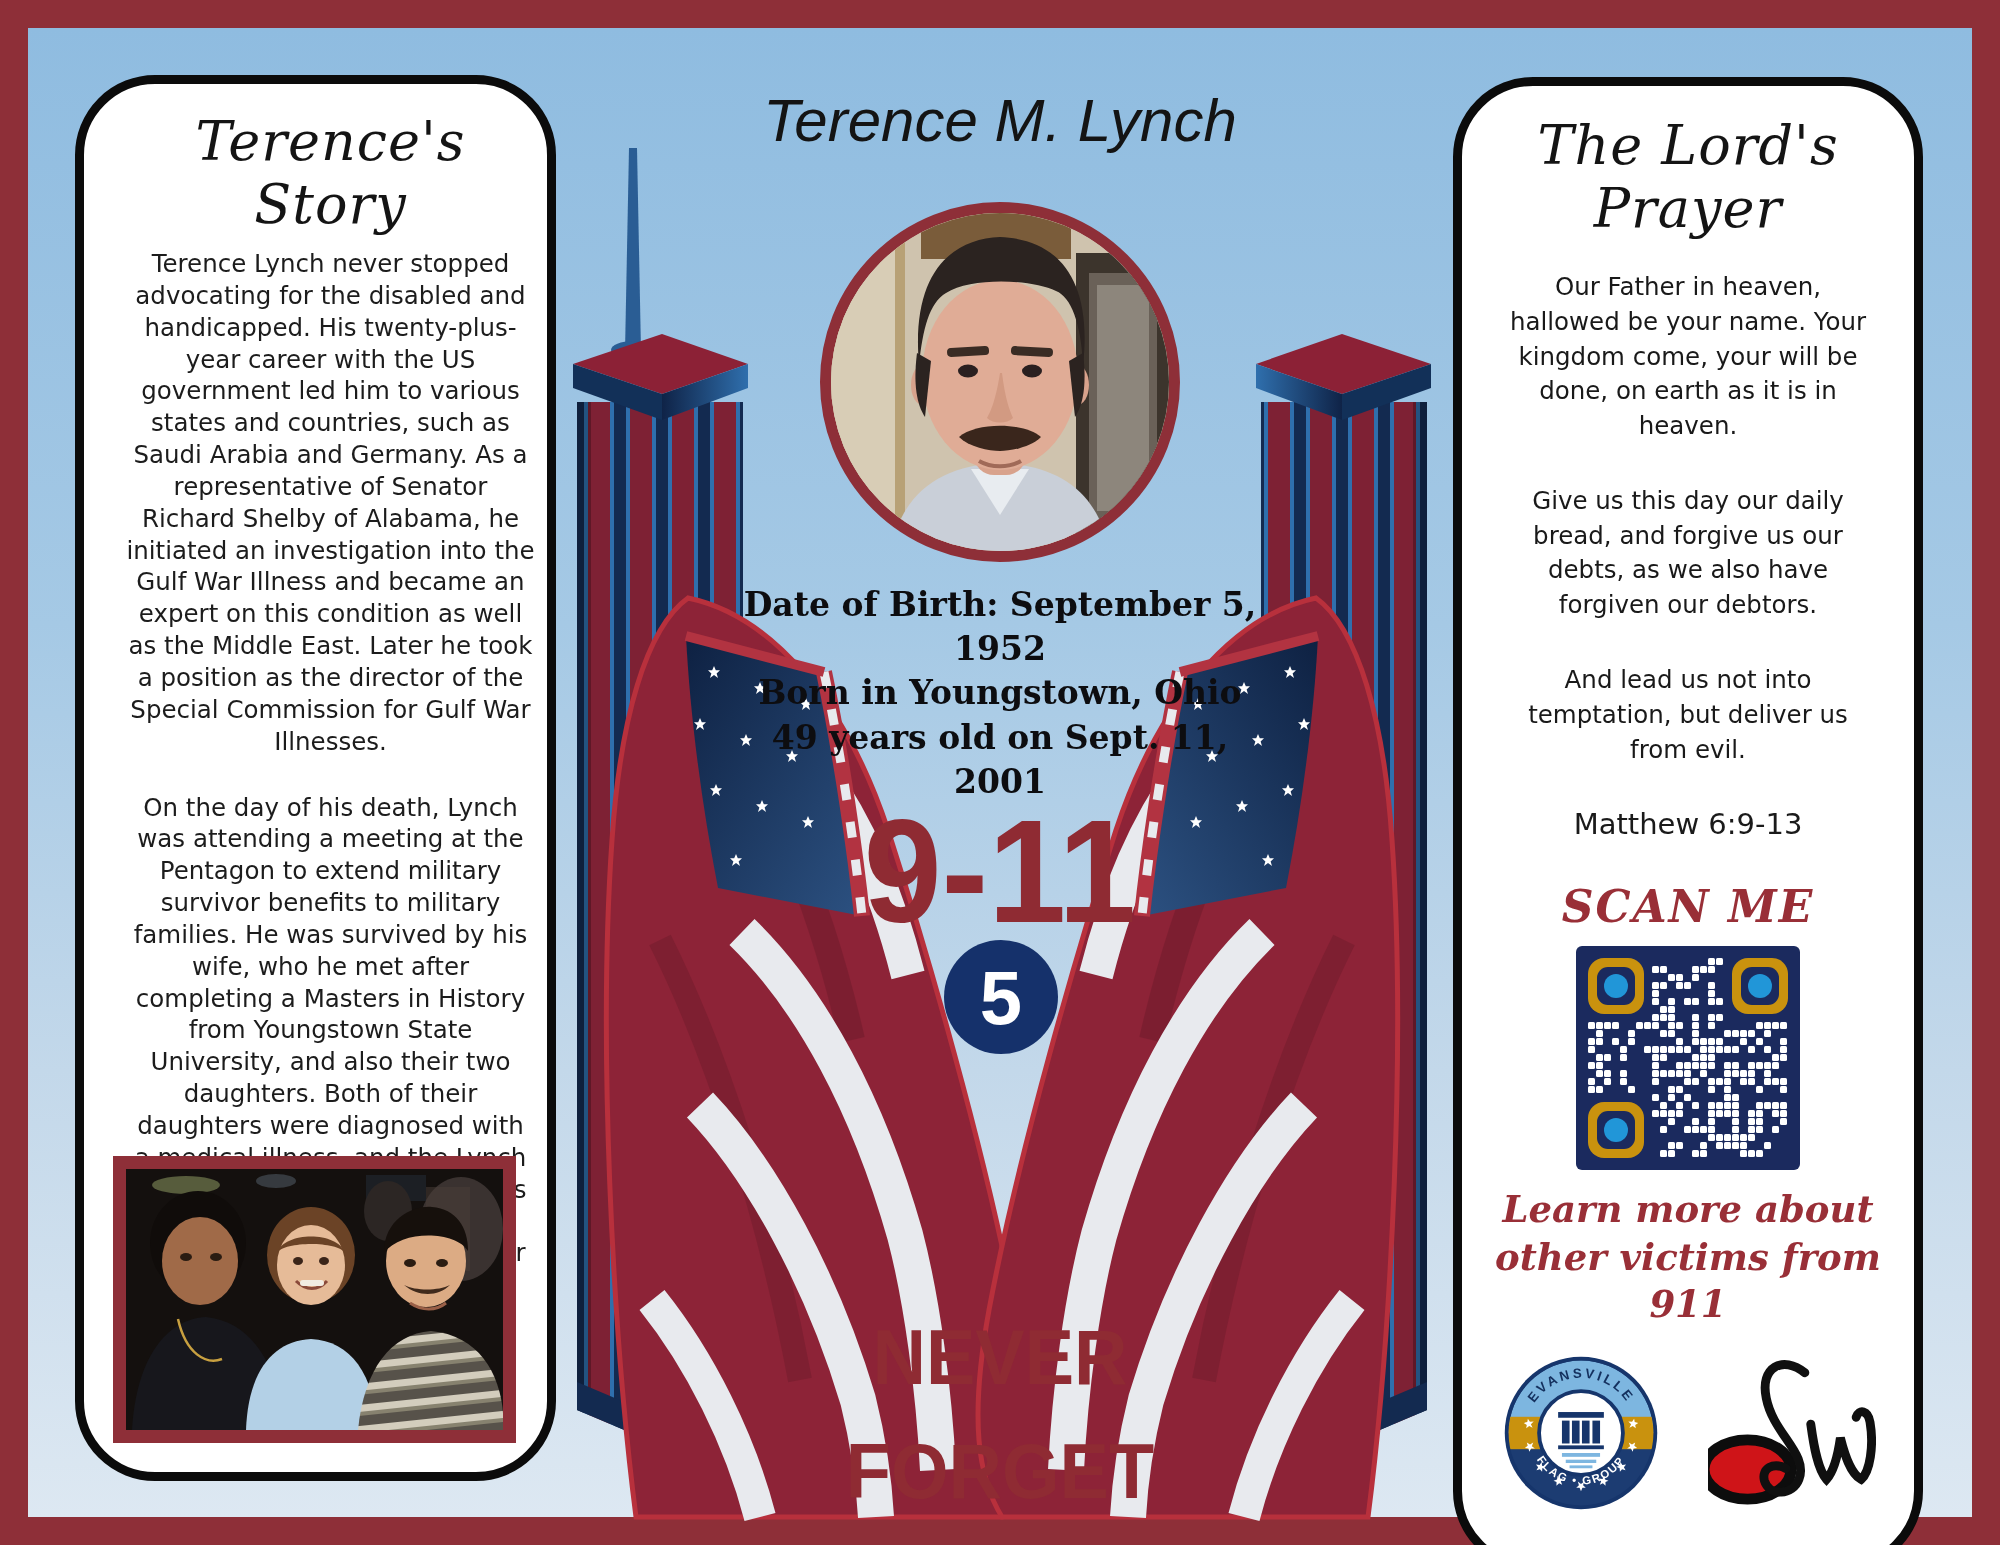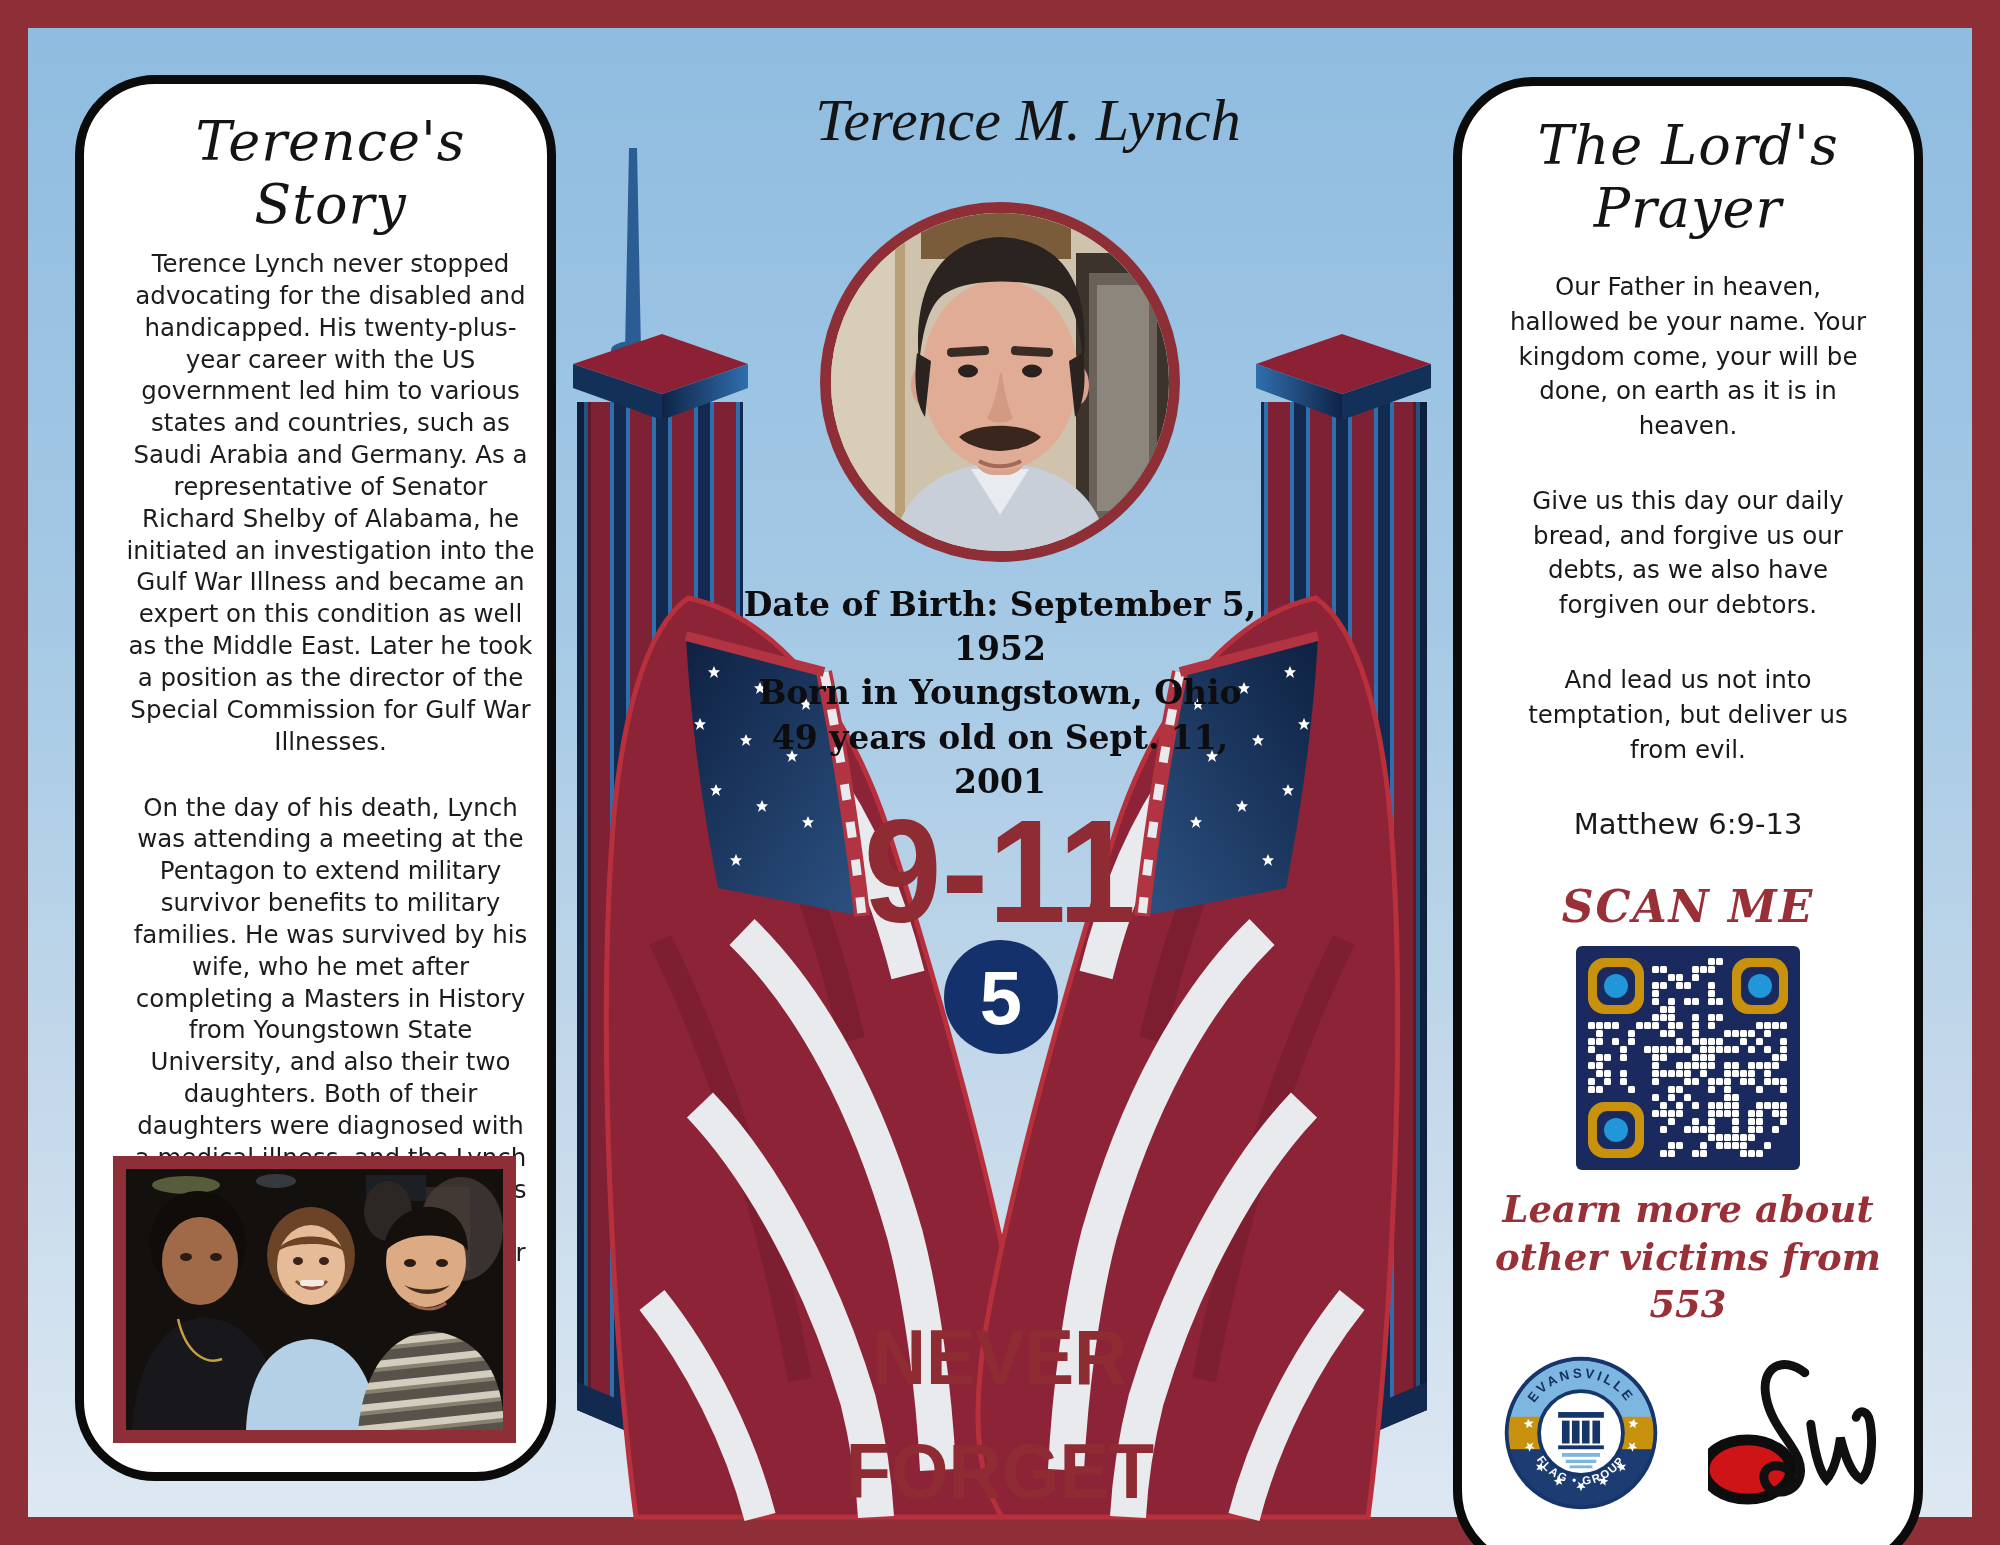--- a/index.html
+++ b/index.html
@@ -21,22 +21,22 @@
   .verse{font-size:29px;color:#1a1a1a;margin:2px 0 40px;}
   .slab{font-family:"DejaVu Serif",serif;font-weight:bold;font-style:italic;}
   .scanme{font-size:44px;color:#992f37;letter-spacing:2px;margin:0 0 14px;}
   .qr-wrap{width:224px;height:224px;margin:0 auto 16px;}
   .qr-wrap svg{display:block;width:100%;height:100%;}
   .learnmore{font-size:37px;line-height:1.28;color:#992f37;margin:0 0 24px;padding:0 12px;}
   .logos{display:flex;justify-content:center;align-items:center;gap:46px;}
   .family-photo{position:absolute;left:29px;bottom:29px;width:403px;height:287px;
                 border:13px solid #8e2f38;box-sizing:border-box;background:#14100e;}
   .family-photo svg{display:block;width:100%;height:100%;}
-  .center-name{position:absolute;z-index:2;left:588px;top:86px;width:880px;text-align:center;
-               font-family:Liberation Serif, serif;font-style:italic;font-size:60px;color:#141414;}
+  .center-name{position:absolute;z-index:2;left:560px;top:86px;width:880px;text-align:center;
+               font-family:Liberation Sans, sans-serif;font-style:italic;font-size:60px;color:#141414;}
   .portrait{position:absolute;z-index:2;left:820px;top:202px;width:360px;height:360px;
             border:11px solid #8e2f38;border-radius:50%;box-sizing:border-box;overflow:hidden;background:#cfc4b0;}
   .portrait svg{display:block;width:100%;height:100%;}
   .dob{position:absolute;z-index:2;left:620px;top:583px;width:760px;text-align:center;
        font-family:"DejaVu Serif",serif;font-weight:bold;
        font-size:33px;line-height:1.34;color:#0d0d10;}
   .nine11{position:absolute;z-index:2;left:560px;top:802px;width:880px;text-align:center;
           font-size:140px;font-weight:800;color:#8f2b33;font-family:"Liberation Sans",sans-serif;
           line-height:1;transform:scaleY(1.05);}
   .badge{position:absolute;z-index:2;left:944px;top:940px;width:114px;height:114px;border-radius:50%;
@@ -452,21 +452,21 @@
           <circle cx="184" cy="40" r="12" fill="#2196d8"></circle>
         </g>
         <g>
           <rect x="12" y="156" width="56" height="56" rx="16" fill="#c9920e"></rect>
           <rect x="21" y="165" width="38" height="38" rx="11" fill="#1b2a5e"></rect>
           <circle cx="40" cy="184" r="12" fill="#2196d8"></circle>
         </g>
       </svg>
     </div>
 
-    <div class="learnmore slab">Learn more about other victims from 553</div>
+    <div class="learnmore slab">Learn more about other victims from 911</div>
 
     <div class="logos">
       <svg width="162" height="162" viewBox="-85 -85 170 170">
         <defs>
           <clipPath id="cp">
               <circle r="76"></circle>
             </clipPath>
           <path id="st2" d="M0,-5 L1.5,-1.5 5,-1.5 2.2,1.2 3.3,5 0,2.6 -3.3,5 -2.2,1.2 -5,-1.5 -1.5,-1.5 Z" fill="#ffffff"></path>
           <path id="arcT" d="M -58,0 A 58 58 0 0 1 58,0"></path>
           <path id="arcB" d="M -54,0 A 54 54 0 0 0 54,0"></path>

